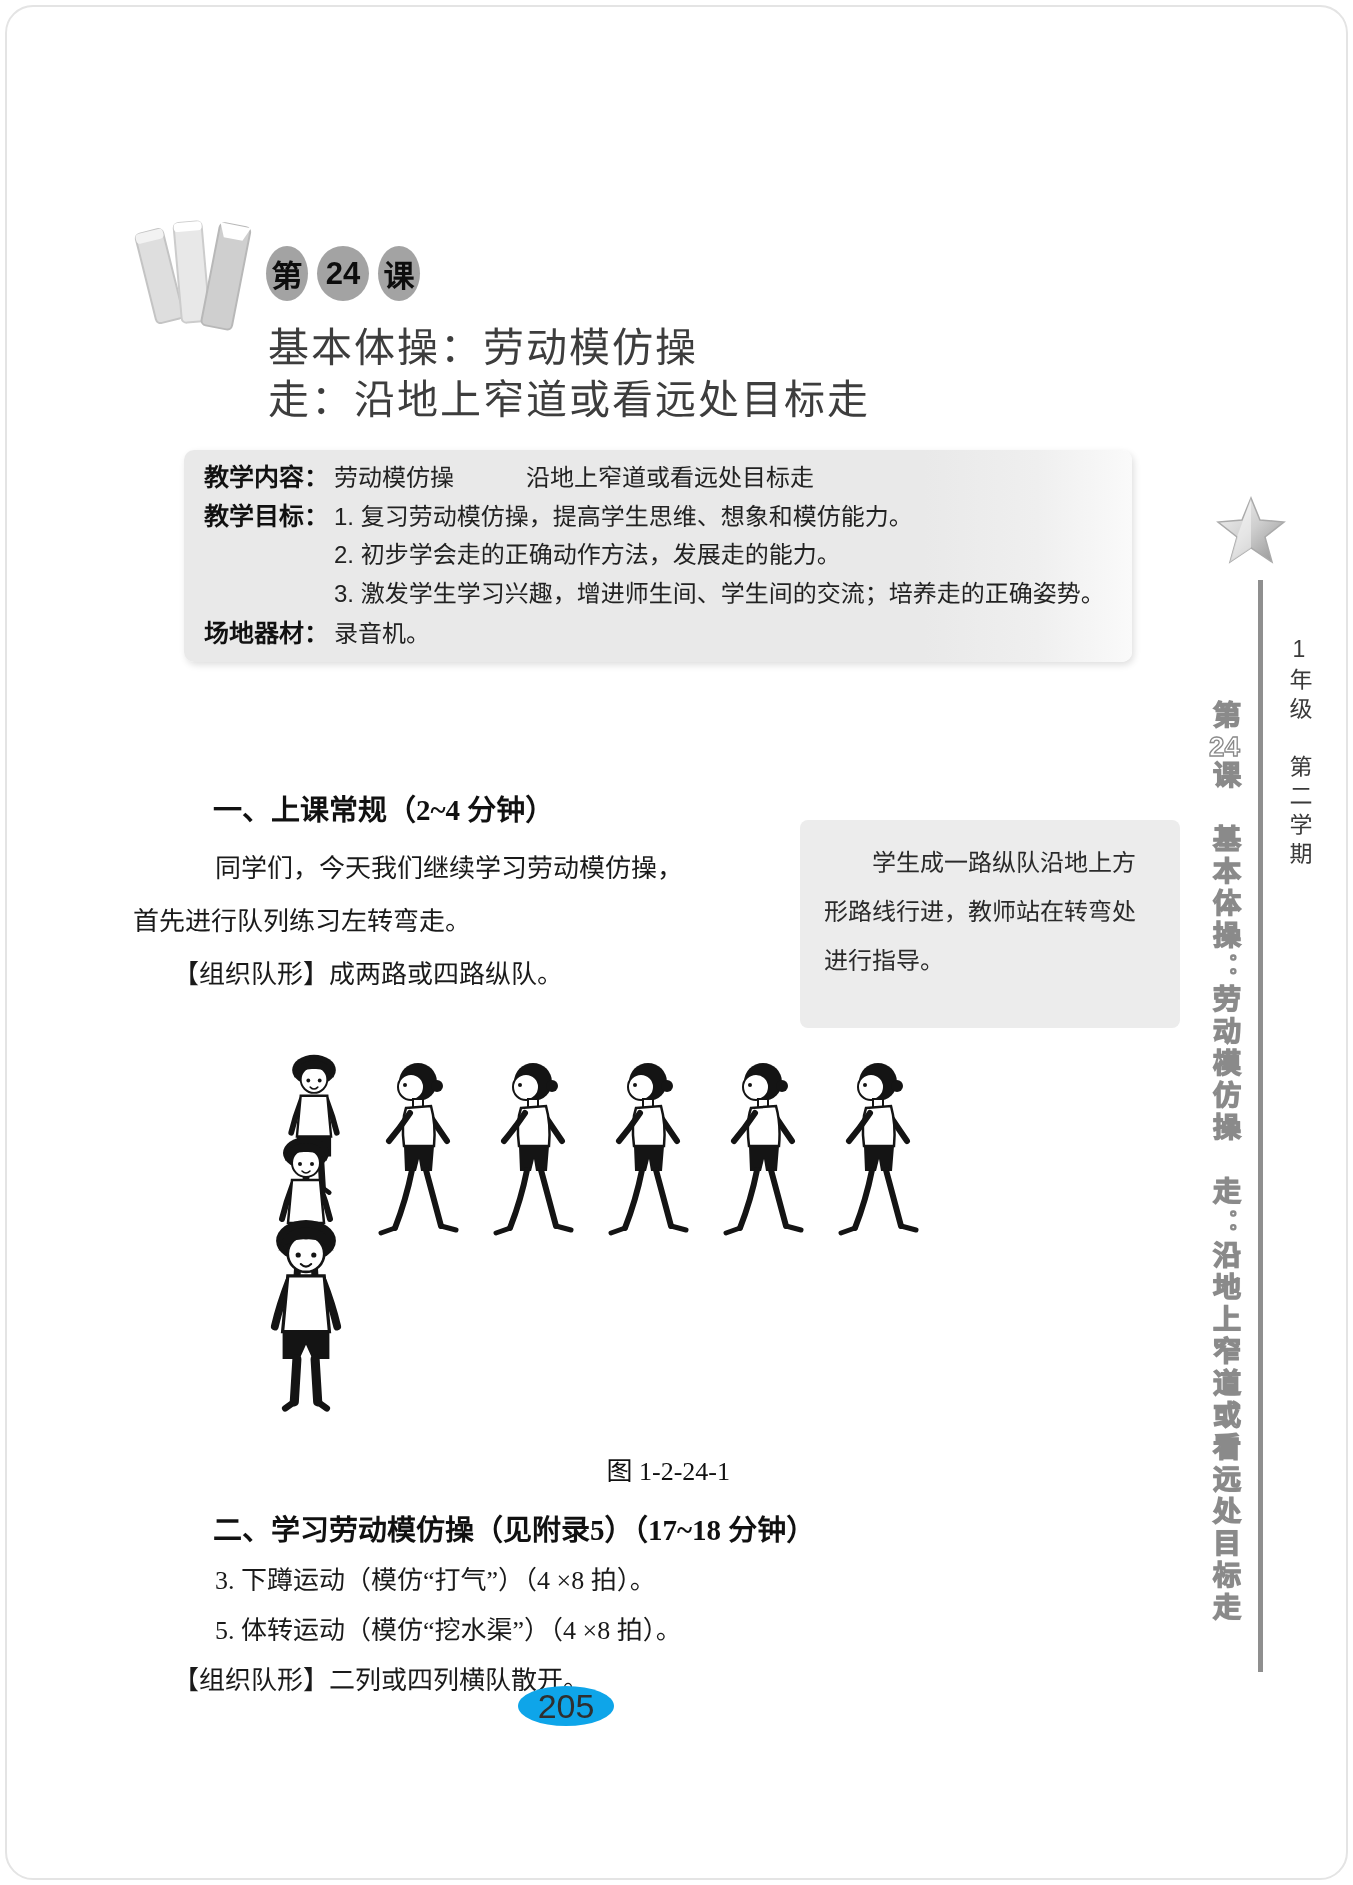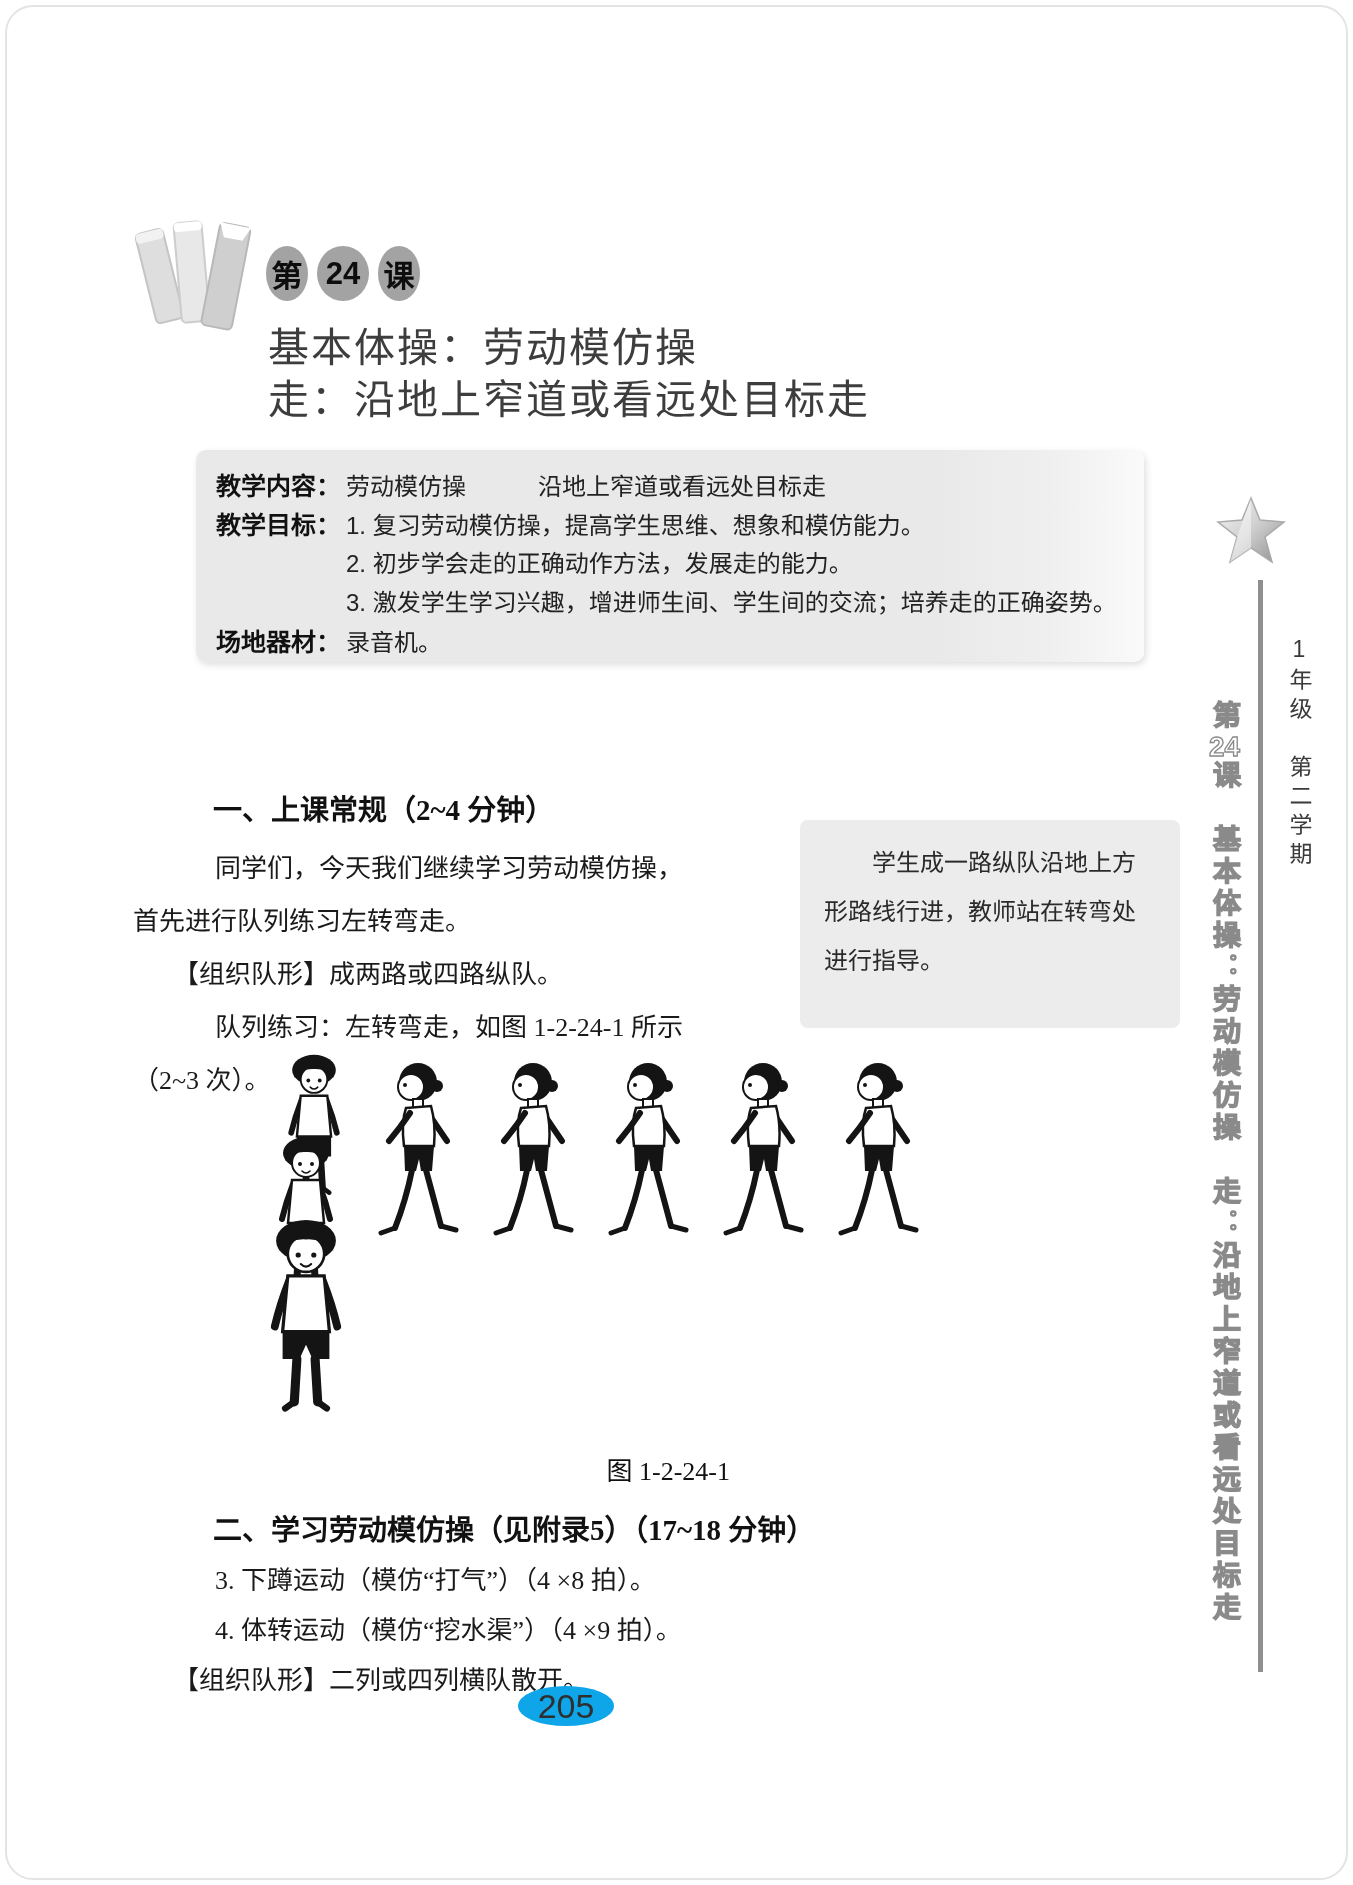--- a/index.html
+++ b/index.html
@@ -21,24 +21,24 @@
   }
   .oval.wide { width:52px; }
   .title-line {
     position:absolute; left:268px; font-family:"Liberation Sans", sans-serif;
     font-size:41px; color:#3d3d3d; letter-spacing:2px; white-space:nowrap;
   }
   .title-line.l1 { top:314px; }
   .title-line.l2 { top:366px; }
   
   .info-box {
-    position:absolute; left:196px; top:450px; width:948px; height:212px;
+    position:absolute; left:184px; top:450px; width:948px; height:212px;
     background:linear-gradient(90deg,#e9e9e9 0%,#e9e9e9 78%,#efefef 90%,#fafafa 100%);
     border-radius:10px; box-shadow:2px 3px 7px rgba(0,0,0,0.13);
-    padding:16px 0 0 20px; box-sizing:border-box;
+    padding:7px 0 0 20px; box-sizing:border-box;
   }
   .info-row { display:flex; align-items:baseline; min-height:39px; }
   .info-label {
     width:130px; flex-shrink:0; font-family:"Liberation Sans", sans-serif;
     font-weight:bold; font-size:25px; color:#111; white-space:nowrap;
   }
   .info-content { font-family:"Liberation Sans", sans-serif; font-size:24px; color:#222; white-space:nowrap; }
   
   .h-sec { position:absolute; left:213px; font-size:29px; font-weight:bold; color:#111; white-space:nowrap; }
   .h-sec.s1 { top:786px; }
@@ -140,21 +140,20 @@
     <div class="info-row">
       <span class="info-label">场地器材：</span>
       <span class="info-content">录音机。</span>
     </div>
   </div>
 
   <div class="h-sec s1">一、上课常规（2~4 分钟）</div>
   <div class="left-col">
     <p class="p-indent">同学们，今天我们继续学习劳动模仿操，首先进行队列练习左转弯走。</p>
     <p class="p-bracket">【组织队形】成两路或四路纵队。</p>
-    <p class="p-indent">队列练习：左转弯走，如图 1-2-24-1 所示（2~3 次）。</p>
   </div>
 
   <aside class="tip-box">
     <p class="tip-body">学生成一路纵队沿地上方形路线行进，教师站在转弯处进行指导。</p>
   </aside>
 
   <svg class="figure-svg" viewBox="0 0 710 400">
     <defs>
       <g id="profile-kid">
         <circle cx="40" cy="24" r="19" fill="#141414"></circle>
@@ -197,21 +196,21 @@
         <use href="#profile-kid" xlink:href="#profile-kid" transform="translate(358,8)"></use>
         <use href="#profile-kid" xlink:href="#profile-kid" transform="translate(473,8)"></use>
         <use href="#profile-kid" xlink:href="#profile-kid" transform="translate(588,8)"></use>
       </g>
   </svg>
   <div class="figure-caption">图 1-2-24-1</div>
 
   <div class="h-sec s2">二、学习劳动模仿操（见附录5）（17~18 分钟）</div>
   <div class="sec2-body">
     <p class="p-indent">3. 下蹲运动（模仿“打气”）（4 ×8 拍）。</p>
-    <p class="p-indent">4. 体转运动（模仿“挖水渠”）（4 ×9 拍）。</p>
+    <p class="p-indent">5. 体转运动（模仿“挖水渠”）（4 ×8 拍）。</p>
     <p class="p-bracket">【组织队形】二列或四列横队散开。</p>
   </div>
 
   <div class="page-num">205</div>
 
   <svg class="star" viewBox="0 0 70 70">
     <defs>
       <linearGradient id="starGrad" x1="0" y1="0" x2="1" y2="1">
         <stop offset="0" stop-color="#f7f7f7"></stop>
         <stop offset="0.5" stop-color="#cfcfcf"></stop>

